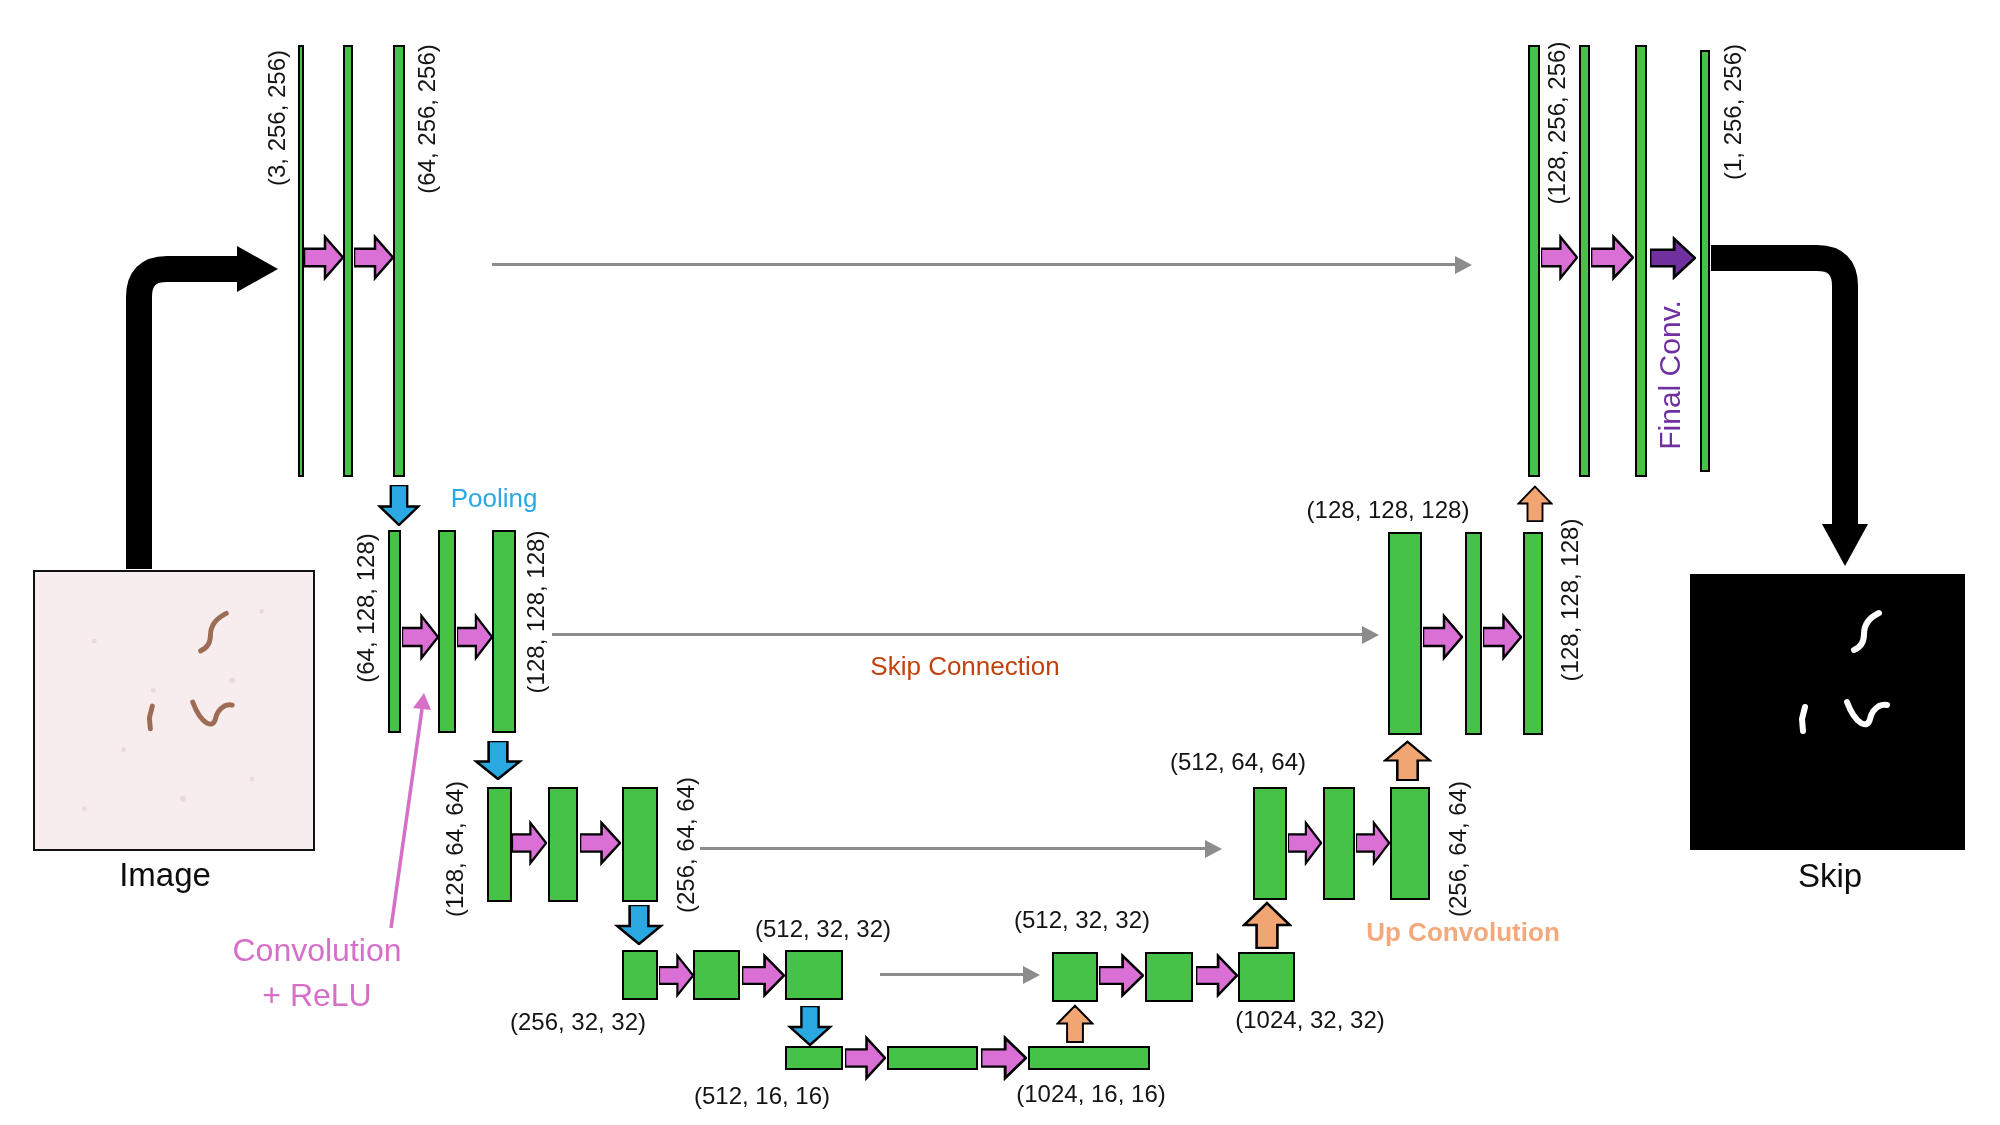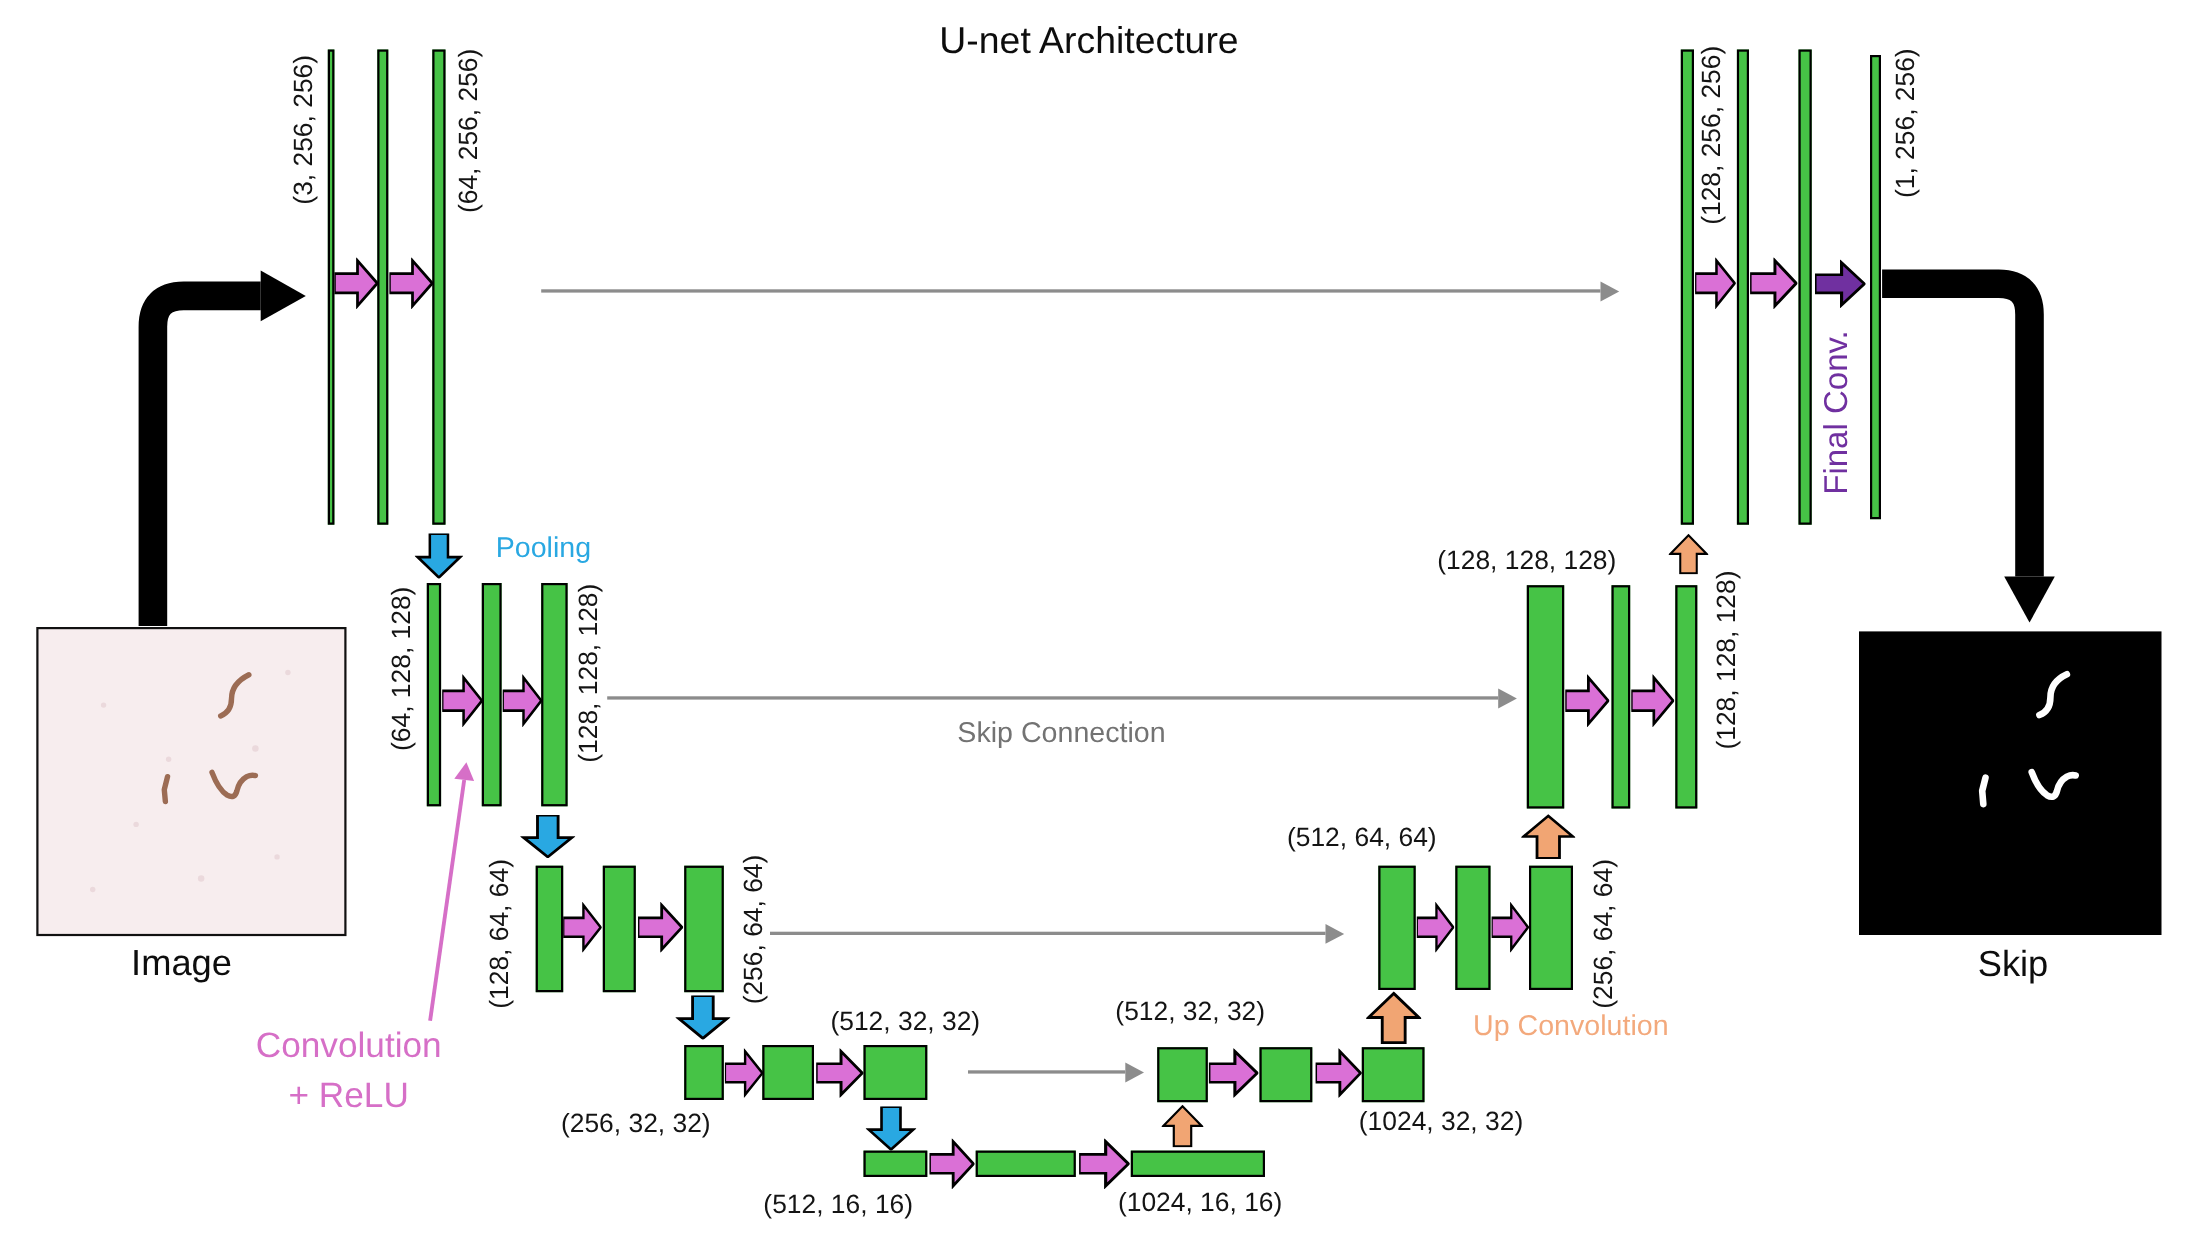--- a/index.html
+++ b/index.html
@@ -12,38 +12,37 @@
   .skiphead{position:absolute;width:0;height:0;border-left:17px solid #8C8C8C;
             border-top:9px solid transparent;border-bottom:9px solid transparent;}
   .hlabel{position:absolute;transform:translate(-50%,-50%);white-space:nowrap;
           font-size:24px;color:#141414;}
   .vlabel{position:absolute;transform:translate(-50%,-50%) rotate(-90deg);white-space:nowrap;
           font-size:24px;color:#141414;}
   .title{position:absolute;transform:translate(-50%,-50%);white-space:nowrap;
          font-size:34px;color:#0d0d0d;}
   .ann{position:absolute;transform:translate(-50%,-50%);white-space:nowrap;font-size:26px;}
   .ann-pool{color:#29A8E2;}
-  .ann-skip{color:#737373;}
+  .ann-skip{color:#c2410c;}
   .ann-upconv{color:#F3A97C;}
   .ann-convrelu{color:#D66FC7;font-size:32px;text-align:center;line-height:45px;
                 transform:translate(-50%,-50%);position:absolute;white-space:nowrap;}
   .ann-final{position:absolute;transform:translate(-50%,-50%) rotate(-90deg);
              white-space:nowrap;font-size:30px;color:#7030A0;}
   .imgbox{position:absolute;left:33px;top:570px;width:282px;height:281px;
           background:#F7EDEE;border:2px solid #111;box-sizing:border-box;}
   .maskbox{position:absolute;left:1690px;top:574px;width:275px;height:276px;background:#000;}
   .caption{position:absolute;transform:translate(-50%,-50%);font-size:33px;color:#0d0d0d;white-space:nowrap;}
   #overlay{position:absolute;left:0;top:0;width:2000px;height:1125px;pointer-events:none;}
 </style>
 </head>
 <body>
 
 <div id="canvas">
 
-  <div class="title" style="left:990px;top:38px;">U-net Architecture</div>
 
   <div class="bar" style="left:298px;top:45px;width:6px;height:432px;"></div>
   <div class="bar" style="left:343px;top:45px;width:10px;height:432px;"></div>
   <div class="bar" style="left:393px;top:45px;width:12px;height:432px;"></div>
 
   <div class="bar" style="left:388px;top:530px;width:13px;height:203px;"></div>
   <div class="bar" style="left:438px;top:530px;width:18px;height:203px;"></div>
   <div class="bar" style="left:492px;top:530px;width:24px;height:203px;"></div>
 
   <div class="bar" style="left:487px;top:787px;width:25px;height:115px;"></div>
@@ -238,21 +237,21 @@
   <div class="hlabel" style="left:823px;top:929px;">(512, 32, 32)</div>
   <div class="hlabel" style="left:762px;top:1096px;">(512, 16, 16)</div>
   <div class="hlabel" style="left:1091px;top:1094px;">(1024, 16, 16)</div>
   <div class="hlabel" style="left:1082px;top:920px;">(512, 32, 32)</div>
   <div class="hlabel" style="left:1310px;top:1020px;">(1024, 32, 32)</div>
   <div class="hlabel" style="left:1238px;top:762px;">(512, 64, 64)</div>
   <div class="hlabel" style="left:1388px;top:510px;">(128, 128, 128)</div>
 
   <div class="ann ann-pool" style="left:494px;top:498px;">Pooling</div>
   <div class="ann ann-skip" style="left:965px;top:666px;">Skip Connection</div>
-  <div class="ann ann-upconv" style="left:1428px;top:932px;">Up Convolution</div>
+  <div class="ann ann-upconv" style="left:1463px;top:932px;font-weight:bold;">Up Convolution</div>
   <div class="ann-convrelu" style="left:317px;top:973px;">
     <span>Convolution</span><br>
     <span>+ ReLU</span>
   </div>
   <div class="ann-final" style="left:1670px;top:375px;">Final Conv.</div>
 
   <div class="imgbox">
     <svg viewBox="0 0 282 281" width="278" height="277">
       <circle cx="60" cy="70" r="2.5" fill="#EBD9DC"></circle>
         <circle cx="200" cy="110" r="3" fill="#EBD9DC"></circle>

